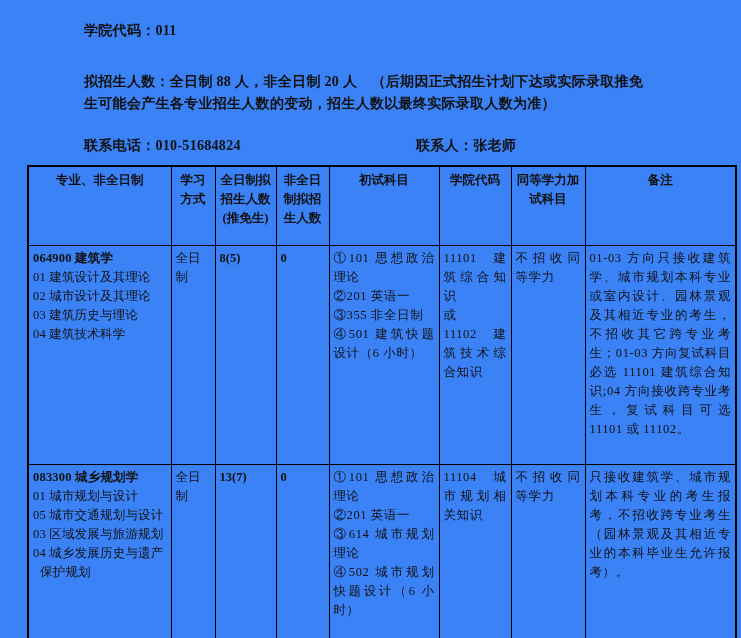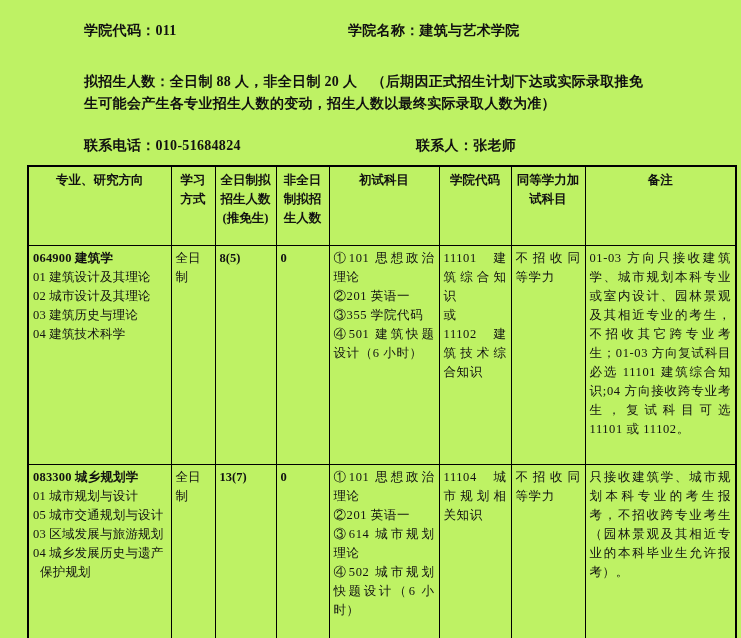--- a/index.html
+++ b/index.html
@@ -3,21 +3,21 @@
 <meta charset="utf-8">
 <style>
   * { box-sizing: border-box; margin: 0; padding: 0; }
   html, body { background: #ffffff; }
   body {
     width: 741px; height: 638px;
     font-family: "Liberation Serif", "DejaVu Serif", serif;
     color: #111;
     overflow: hidden;
   }
-  .page { position: relative; width: 741px; height: 638px; background: #bef264; }
+  .page { position: relative; width: 741px; height: 638px; background: #3b82f6; }
 
   
   .info-line {
     position: absolute;
     font-size: 14px;
     font-weight: bold;
     letter-spacing: 0.3px;
     white-space: nowrap;
   }
   .l1a { left: 84px;  top: 22px; }
@@ -72,40 +72,39 @@
     letter-spacing: 0.6px;
     padding-left: 5px; padding-right: 5px;
   }
 </style>
 </head>
 <body>
 
 <div class="page">
 
   <div class="info-line l1a">学院代码：011</div>
-  <div class="info-line l1b">学院名称：建筑与艺术学院</div>
   <div class="info-line l2">拟招生人数：全日制 88 人，非全日制 20 人　（后期因正式招生计划下达或实际录取推免</div>
   <div class="info-line l3">生可能会产生各专业招生人数的变动，招生人数以最终实际录取人数为准）</div>
   <div class="info-line l4a">联系电话：010-51684824</div>
   <div class="info-line l4b">联系人：张老师</div>
 
   <table class="adm">
     <colgroup>
       <col style="width:143px">
         <col style="width:44px">
         <col style="width:61px">
         <col style="width:53px">
       <col style="width:110px">
         <col style="width:72px">
         <col style="width:74px">
         <col style="width:151px">
     </colgroup>
     <tbody>
         <tr class="hdr">
-      <th>专业、研究方向</th>
+      <th>专业、非全日制</th>
       <th>学习方式</th>
       <th>全日制拟招生人数(推免生)</th>
       <th>非全日制拟招生人数</th>
       <th>初试科目</th>
       <th>学院代码</th>
       <th>同等学力加试科目</th>
       <th>备注</th>
     </tr>
 
     <tr class="row-1">
@@ -115,21 +114,21 @@
         <div class="direction">02 城市设计及其理论</div>
         <div class="direction">03 建筑历史与理论</div>
         <div class="direction">04 建筑技术科学</div>
       </td>
       <td class="c-center">全日制</td>
       <td class="c-center quota">8(5)</td>
       <td class="c-center quota">0</td>
       <td class="c-exams">
         <div>①101 思想政治理论</div>
         <div>②201 英语一</div>
-        <div>③355 学院代码</div>
+        <div>③355 非全日制</div>
         <div>④501 建筑快题设计（6 小时）</div>
       </td>
       <td class="c-retest">
         <div>11101 建筑综合知识</div>
         <div>或</div>
         <div>11102 建筑技术综合知识</div>
       </td>
       <td class="c-equiv">不招收同等学力</td>
       <td class="c-remark">01-03 方向只接收建筑学、城市规划本科专业或室内设计、园林景观及其相近专业的考生，不招收其它跨专业考生；01-03 方向复试科目必选 11101 建筑综合知识;04 方向接收跨专业考生，复试科目可选 11101 或 11102。</td>
     </tr>

